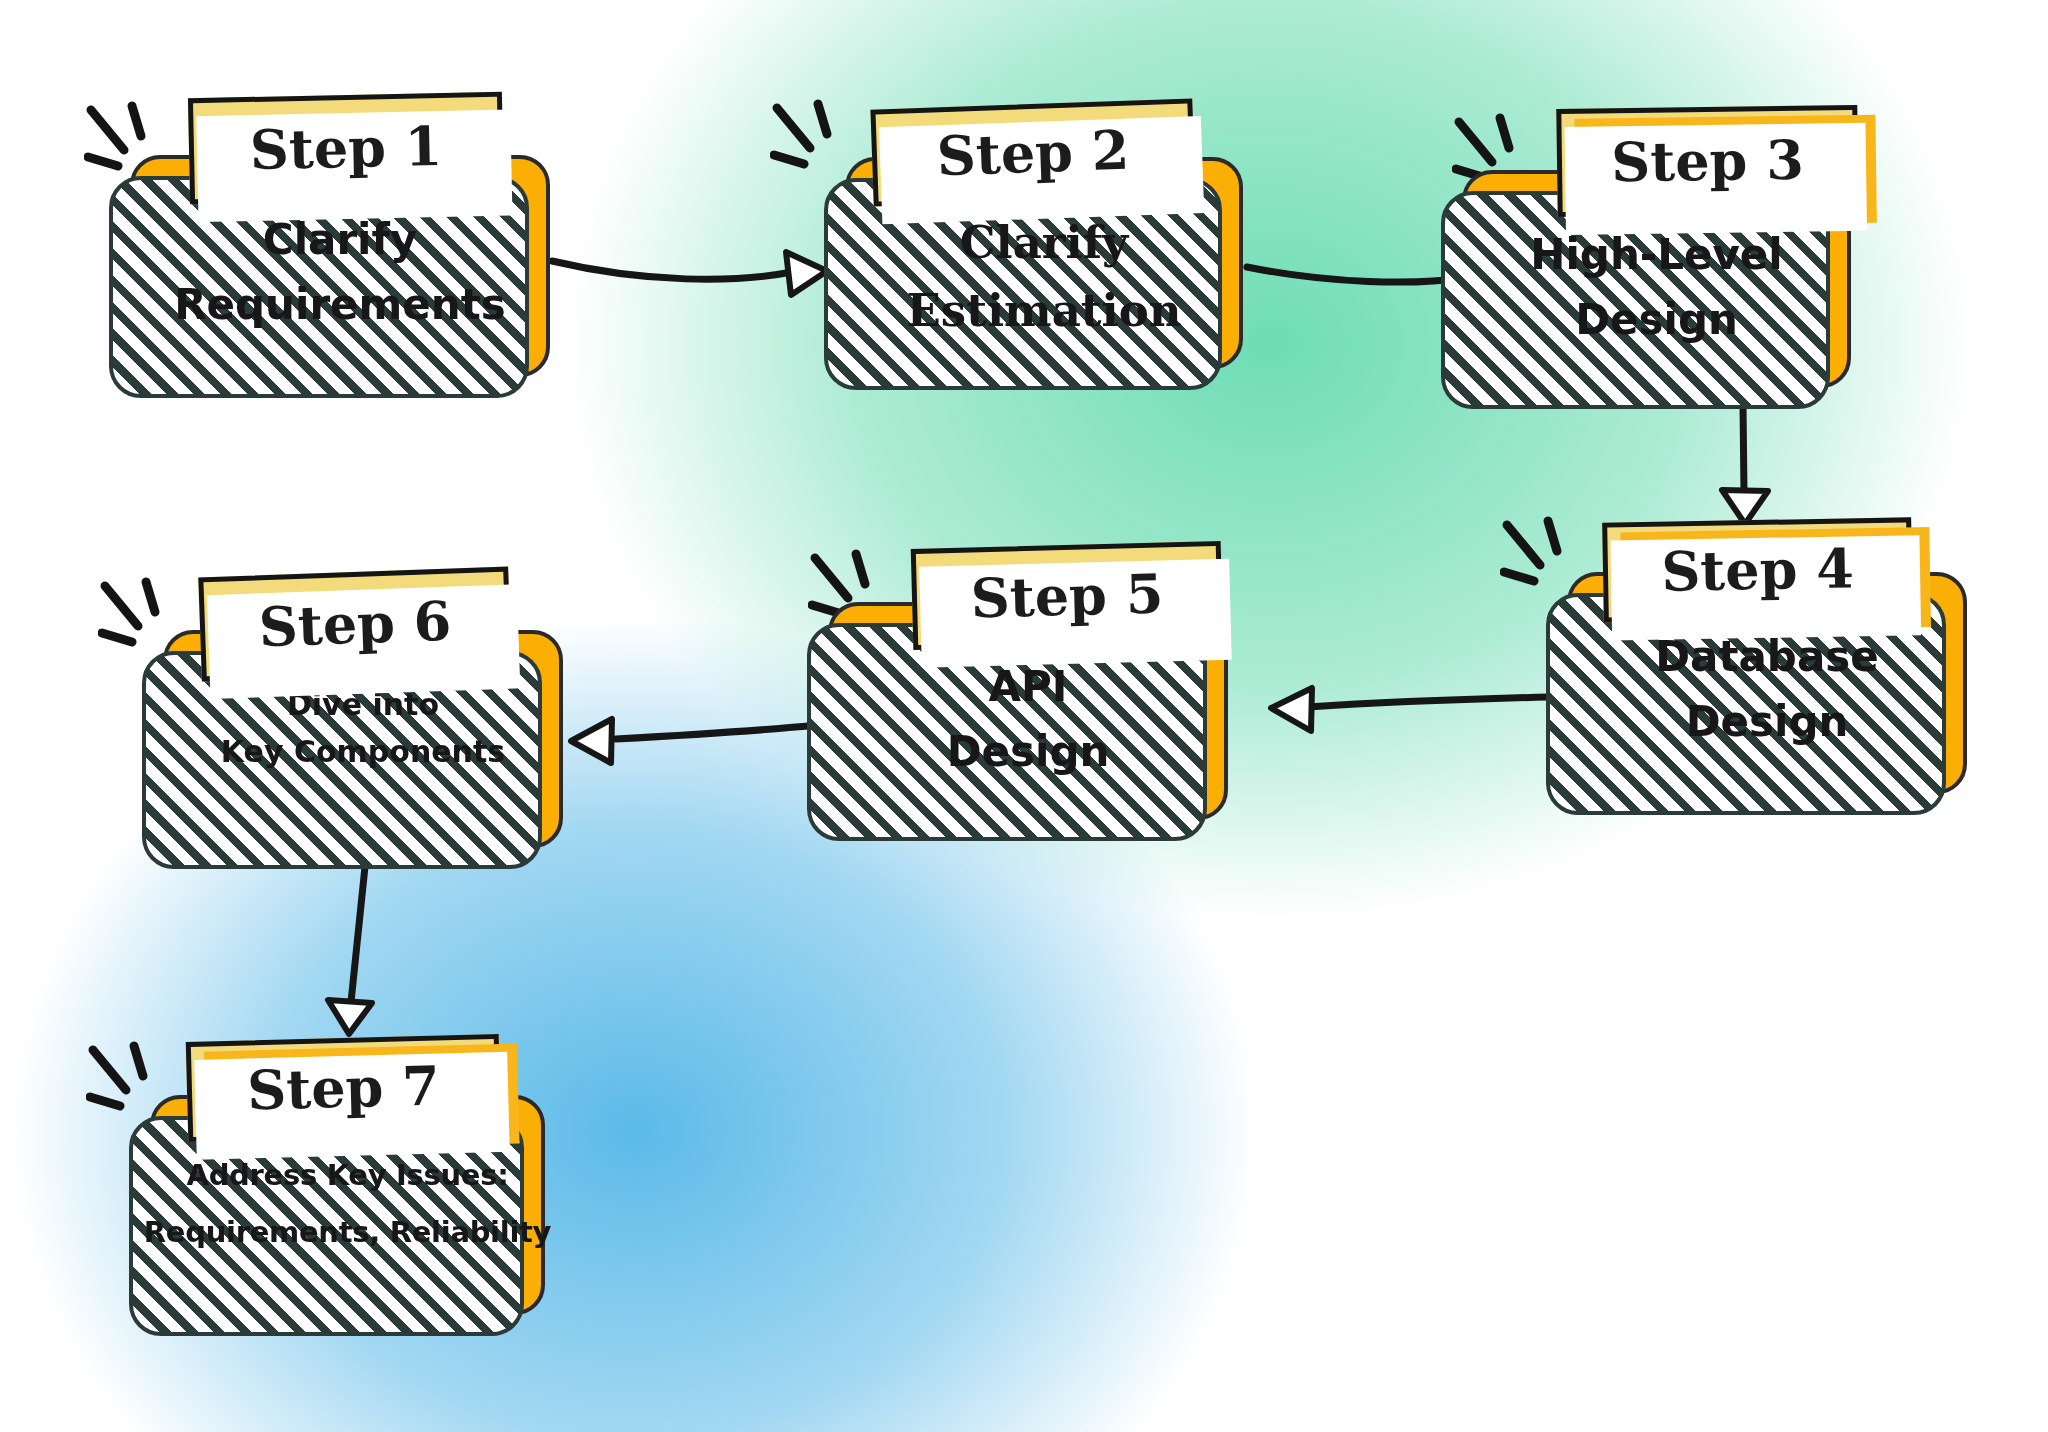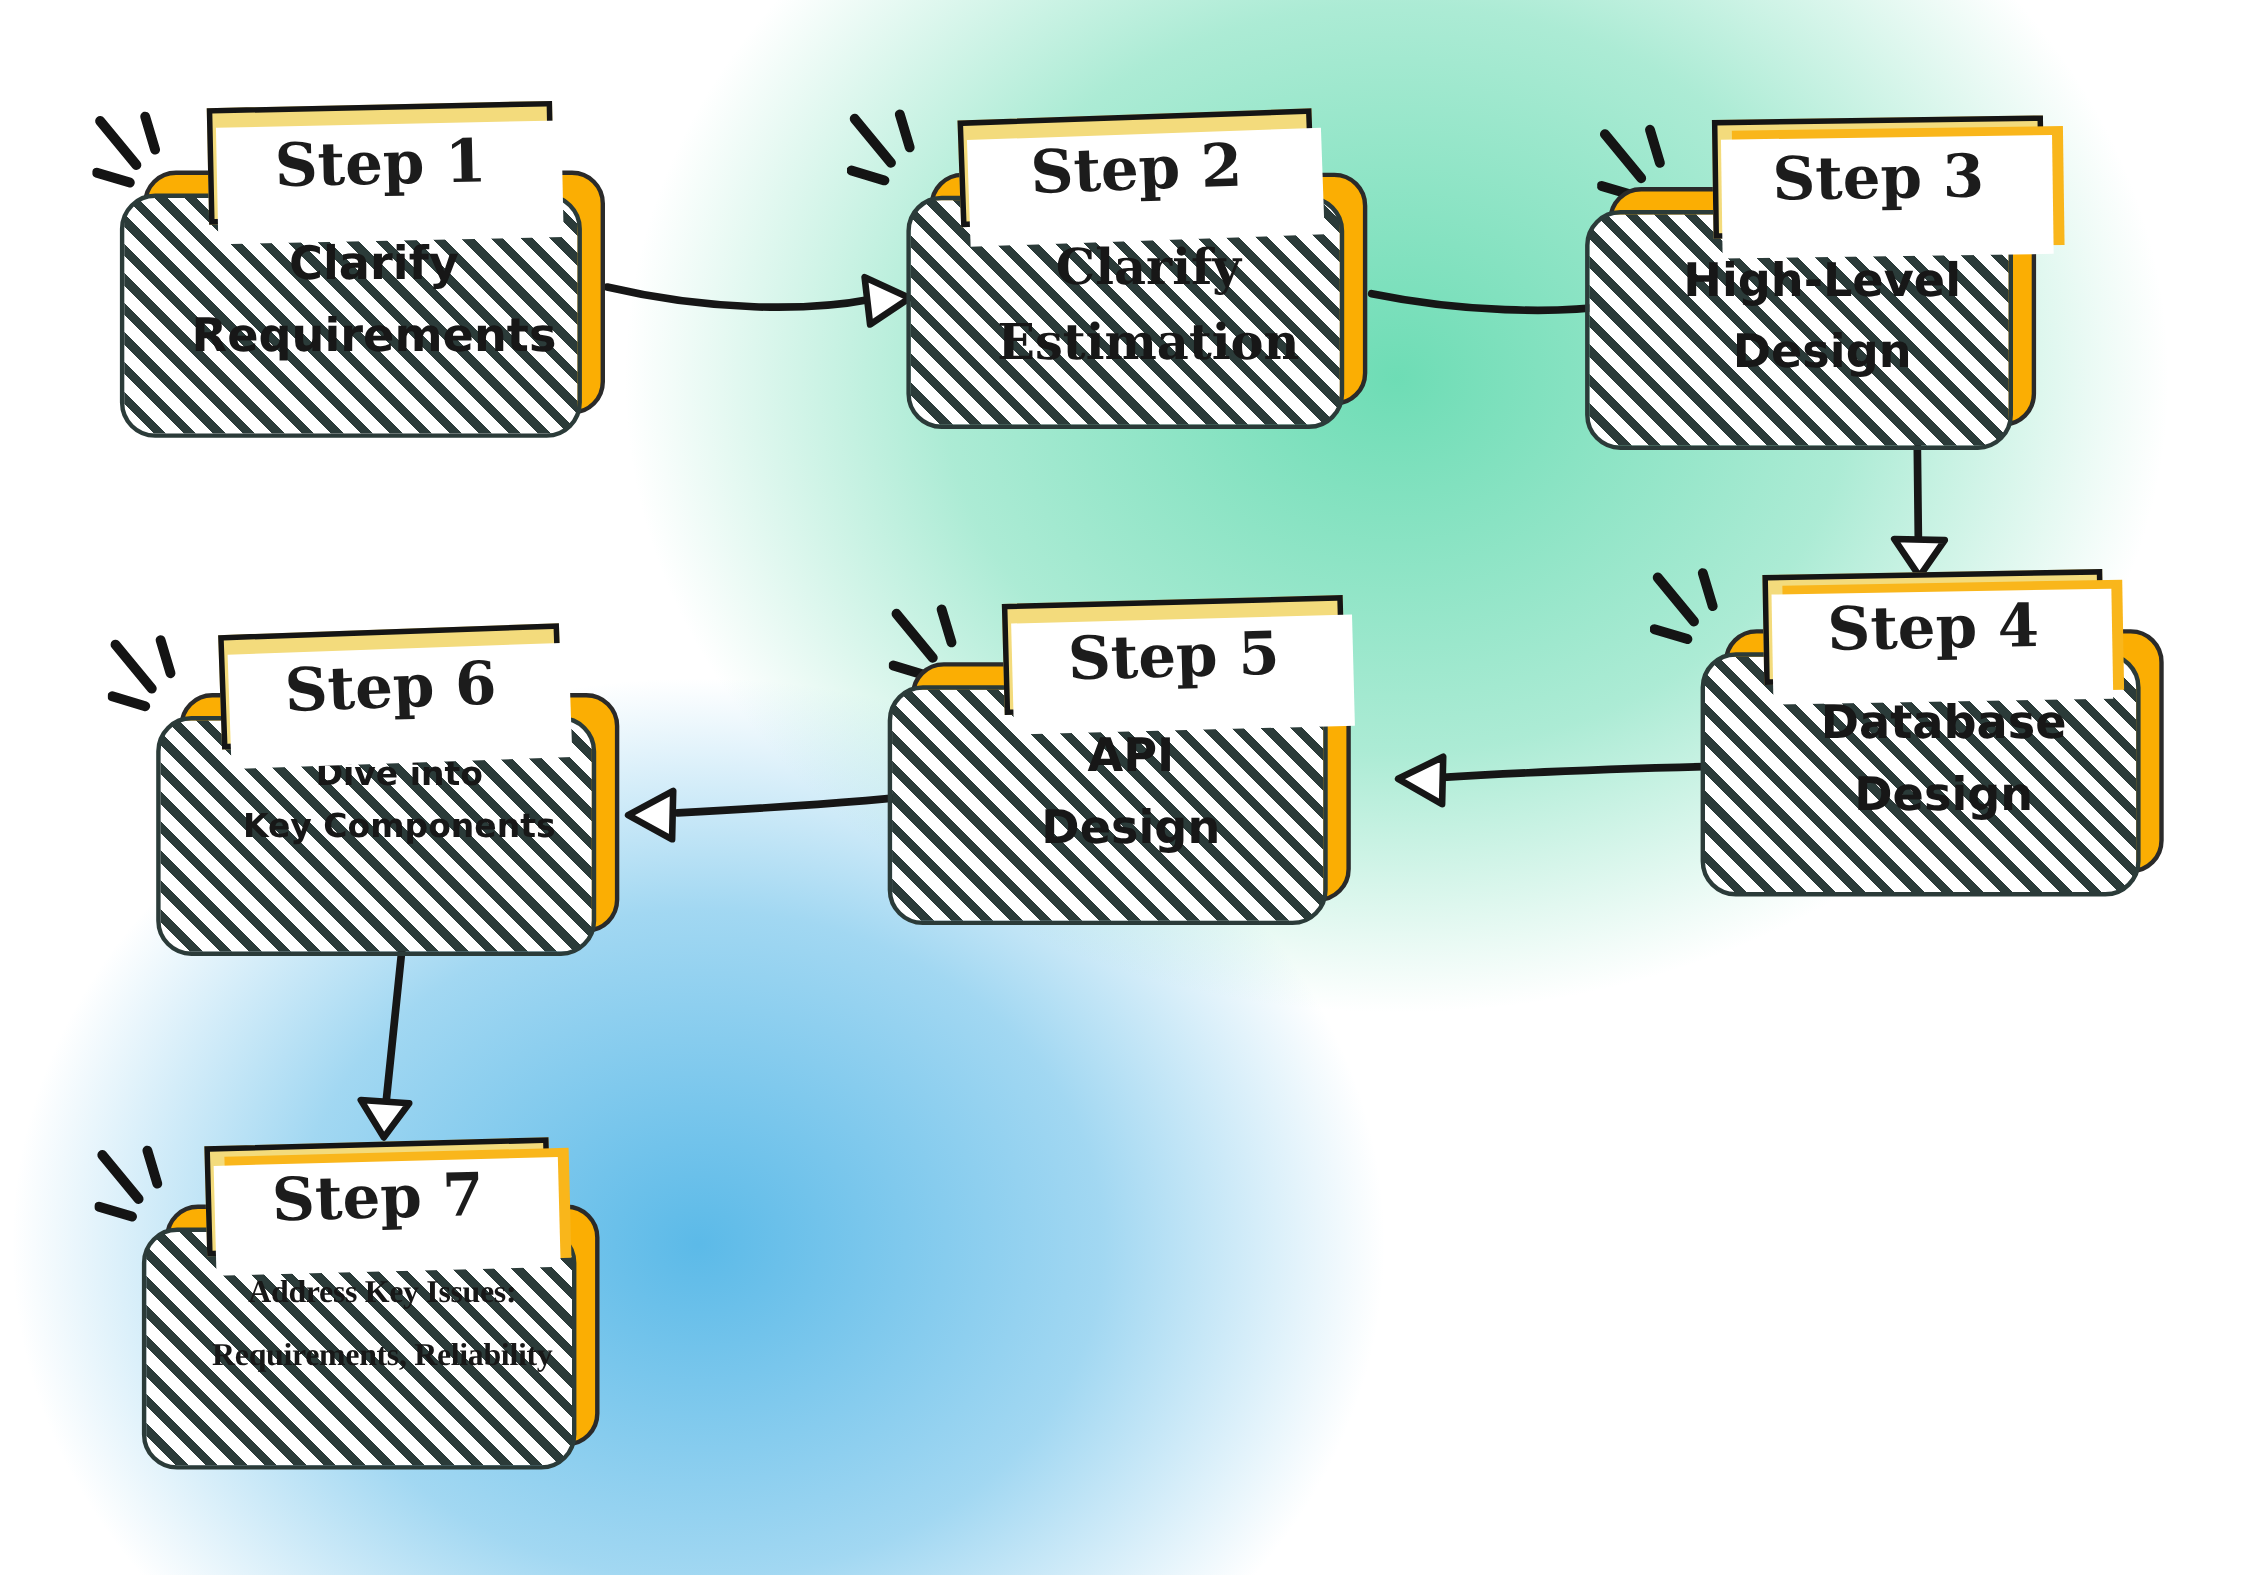--- a/index.html
+++ b/index.html
@@ -65,21 +65,21 @@
   .s2-box{left:845px;top:157px;width:398px;height:212px;}
   .s2-label{left:872px;top:104px;width:322px;height:97px;transform:rotate(-2deg);}
   .s3-box{left:1462px;top:170px;width:389px;height:218px;}
   .s3-label{left:1557px;top:107px;width:301px;height:108px;transform:rotate(-0.8deg);}
   .s4-box{left:1567px;top:572px;width:400px;height:222px;}
   .s4-label{left:1603px;top:520px;width:309px;height:100px;transform:rotate(-1deg);}
   .s5-box{left:828px;top:602px;width:400px;height:218px;}
   .s5-label{left:912px;top:545px;width:310px;height:101px;transform:rotate(-1.5deg);}
   .s6-box{left:163px;top:630px;width:400px;height:218px;}
   .s6-label{left:200px;top:572px;width:310px;height:104px;transform:rotate(-2deg);}
-  .s7-box{left:150px;top:1095px;width:395px;height:220px;font-family:Liberation Serif, serif;}
+  .s7-box{left:150px;top:1095px;width:395px;height:220px;}
   .s7-label{left:187px;top:1038px;width:313px;height:100px;transform:rotate(-1.5deg);}
 
   .sp1{left:84px;top:100px;}
   .sp2{left:770px;top:98px;}
   .sp3{left:1452px;top:112px;}
   .sp4{left:1500px;top:515px;}
   .sp5{left:808px;top:548px;}
   .sp6{left:98px;top:576px;}
   .sp7{left:86px;top:1040px;}
 

